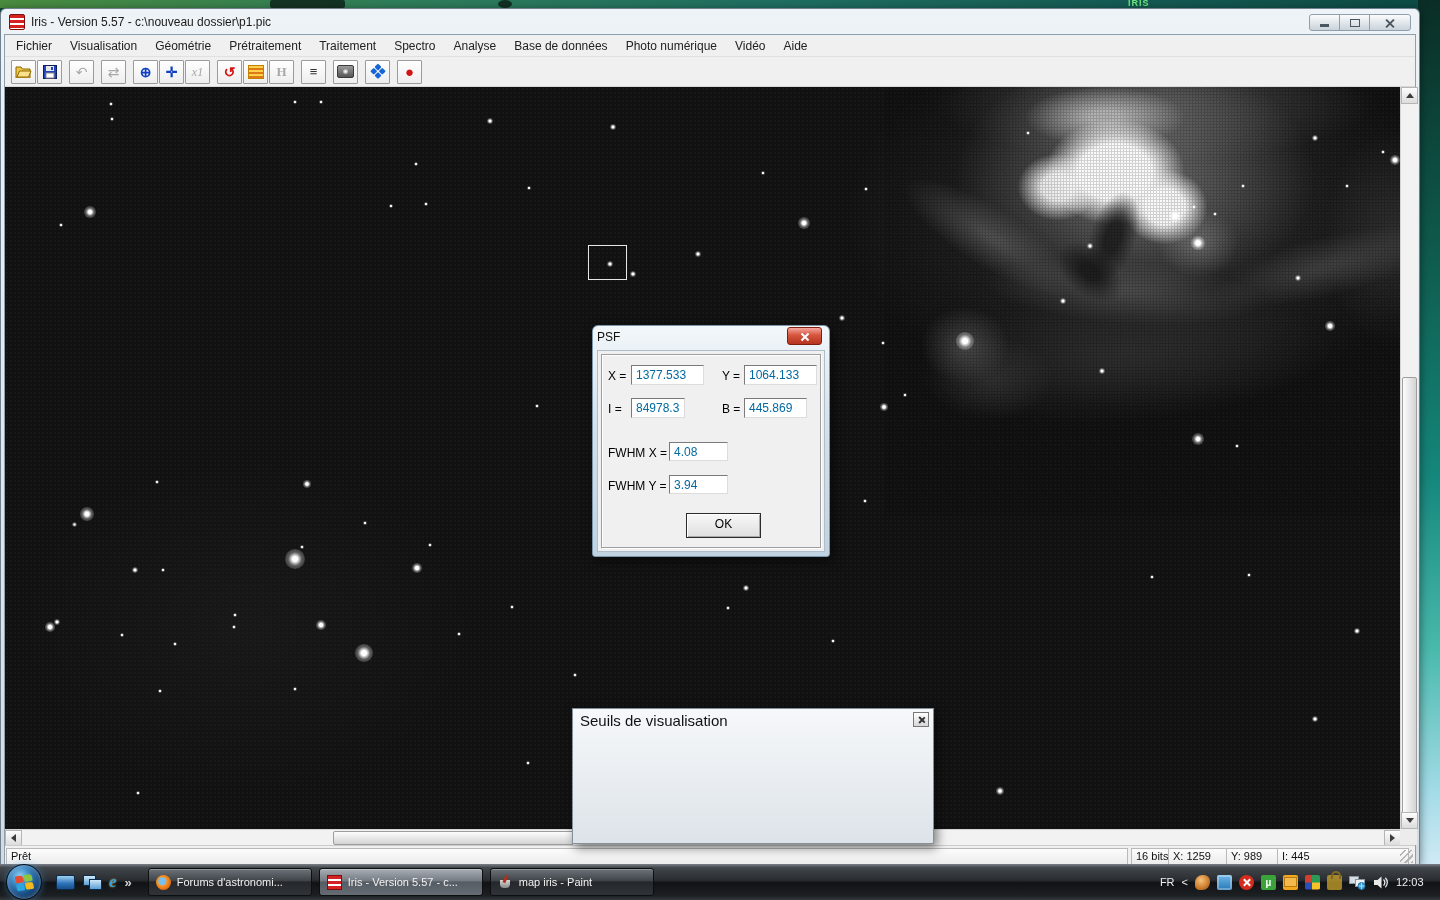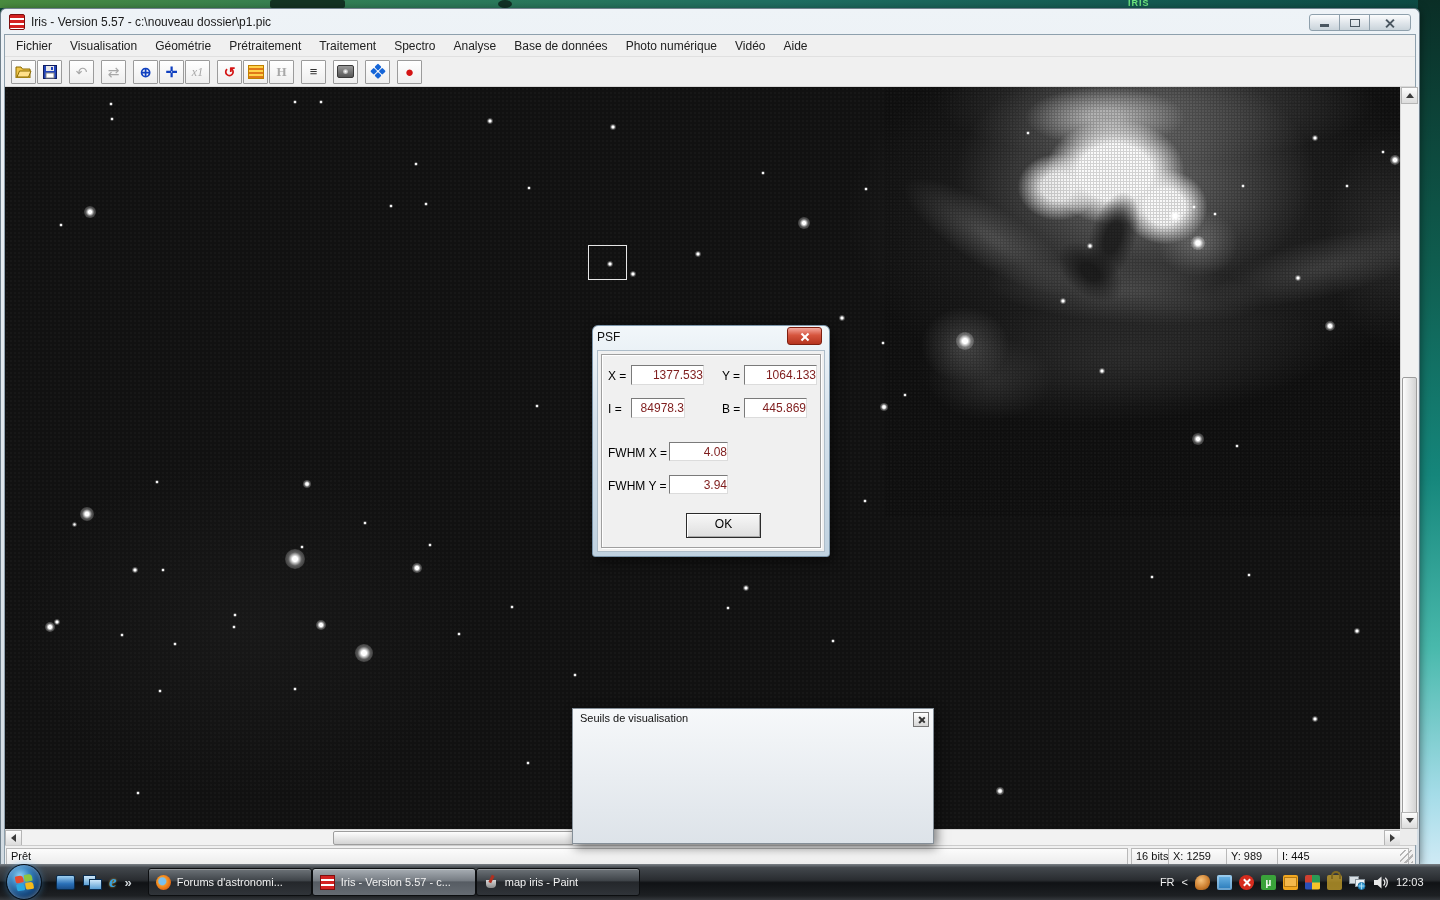--- a/index.html
+++ b/index.html
@@ -82,27 +82,27 @@
   .psf-title{height:22px;font-size:12px;color:#111;padding:4px 0 0 4px;}
   .psf-close{position:absolute;right:7px;top:1px;width:33px;height:16px;border:1px solid #7e1f10;border-radius:3px;
     background:linear-gradient(#f5a79d,#d6553e 45%,#b5341f);display:flex;align-items:center;justify-content:center;}
   .psf-close .x{position:relative;width:9px;height:9px;}
   .psf-close .x::before,.psf-close .x::after{content:"";position:absolute;left:4px;top:0;width:2px;height:10px;background:#fff;}
   .psf-close .x::before{transform:rotate(45deg);} .psf-close .x::after{transform:rotate(-45deg);}
   .psf-body{position:absolute;left:4px;top:24px;right:4px;bottom:4px;background:#f0f0f0;border:1px solid #aebdc9;}
   .psf-groove{position:absolute;left:3px;top:3px;right:3px;bottom:3px;border:1px solid #9f9f9f;box-shadow:1px 1px 0 #fff,inset 1px 1px 0 #fff;}
   .psf-label{position:absolute;font-size:12px;color:#000;}
   .field{position:absolute;background:#fff;border:1px solid;border-color:#7a7a7a #dcdcdc #dcdcdc #7a7a7a;
-    font-family:"Liberation Sans",sans-serif;font-size:12px;color:#7f1d1d;padding:0 0 0 4px;box-sizing:border-box;text-align:right;}
+    font-family:"Liberation Sans",sans-serif;font-size:12px;color:#0369a1;padding:0 0 0 4px;box-sizing:border-box;}
   .ok-btn{position:absolute;left:88px;top:188px;width:73px;height:23px;font-size:12px;color:#000;text-align:center;line-height:21px;
     background:linear-gradient(#f8f8f8,#dedede);border:1px solid #2b2b2b;box-shadow:inset 1px 1px 0 #fff,inset -1px -1px 0 #a9a9a9;}
   
   .dialog-thr{position:absolute;left:572px;top:708px;width:360px;height:134px;z-index:9;
     background:linear-gradient(#f6f8fa,#dde3e9);border:1px solid #858f98;box-shadow:3px 4px 10px rgba(0,0,0,.5);}
-  .thr-title{height:19px;font-size:11px;color:#111;padding:3px 0 0 7px;}
+  .thr-title{height:19px;font-size:15px;color:#111;padding:3px 0 0 7px;}
   .thr-close{position:absolute;right:4px;top:3px;width:14px;height:13px;background:linear-gradient(#ffffff,#d7d7d7);
     border:1px solid #777;display:flex;align-items:center;justify-content:center;}
   .thr-close .x{position:relative;width:7px;height:7px;}
   .thr-close .x::before,.thr-close .x::after{content:"";position:absolute;left:3px;top:0;width:1.5px;height:8px;background:#333;}
   .thr-close .x::before{transform:rotate(45deg);} .thr-close .x::after{transform:rotate(-45deg);}
   .thr-body{position:absolute;left:2px;top:20px;right:2px;bottom:2px;background:#fff;border:1px solid #2e2e2e;box-shadow:inset 0 0 0 1px #9a9a9a;}
   .track{position:absolute;height:2px;background:#8a8a8a;}
   .slider-thumb{position:absolute;width:11px;height:21px;background:linear-gradient(#f7f7f7,#d9d9d9);
     border:1px solid #6e6e6e;box-shadow:inset 1px 1px 0 #fff;}
   .thr-btn{position:absolute;height:22px;font-size:12px;color:#000;text-align:center;
@@ -123,21 +123,21 @@
     display:grid;grid-template-columns:8px 8px;grid-template-rows:7px 7px;gap:1px;}
   .flag span{border-radius:1px 3px 1px 2px;}
   .fl-r{background:#e64b2f;} .fl-g{background:#8cc63e;} .fl-b{background:#29a8e0;} .fl-y{background:#f6b91a;}
   .quick{display:flex;align-items:center;gap:8px;margin-left:14px;}
   .ql-desktop{width:17px;height:13px;border:1px solid #0a2c4e;border-radius:2px;background:linear-gradient(#9fd0f0,#2a70b8 60%,#1b4f8a);}
   .ql-switch{position:relative;width:18px;height:14px;}
   .ql-switch i{position:absolute;width:11px;height:9px;border:1px solid #0a2c4e;background:linear-gradient(#cfe8fa,#5a9fd4);}
   .ql-switch i:first-child{left:0;top:0;} .ql-switch i:last-child{left:6px;top:4px;}
   .ql-ie{font-family:"Liberation Serif",serif;font-style:italic;font-weight:bold;font-size:17px;color:#35a0e0;text-shadow:0 0 2px #d89f2b;}
   .chevron{color:#cfd4d8;font-size:13px;font-weight:bold;margin-left:8px;}
-  .tasks{display:flex;gap:0;margin-left:16px;}
+  .tasks{display:flex;gap:7px;margin-left:16px;}
   .task{width:148px;height:26px;border-radius:3px;border:1px solid #0c0e10;color:#f2f2f2;font-size:11px;
     display:flex;align-items:center;padding:0 7px;gap:6px;box-shadow:inset 0 1px 0 rgba(255,255,255,.25);
     background:linear-gradient(#6d7378,#3f4449 45%,#24272b 50%,#303439);}
   .task.active{background:linear-gradient(#a8aeb4,#767c83 45%,#565c63 50%,#666c73);}
   .task-label{white-space:nowrap;overflow:hidden;text-overflow:ellipsis;}
   .ico-ff{width:15px;height:15px;border-radius:50%;flex:none;
     background:radial-gradient(circle at 42% 42%,#7ac0ee 0 28%,#f79523 38%,#d9560b 85%);}
   .ico-iris{width:13px;height:13px;flex:none;background:#d42222;border:1px solid #7d0f0f;
     background-image:repeating-linear-gradient(#d42222 0 3px,#ffffff 3px 5px);}
   .ico-paint{width:15px;height:14px;flex:none;position:relative;}

